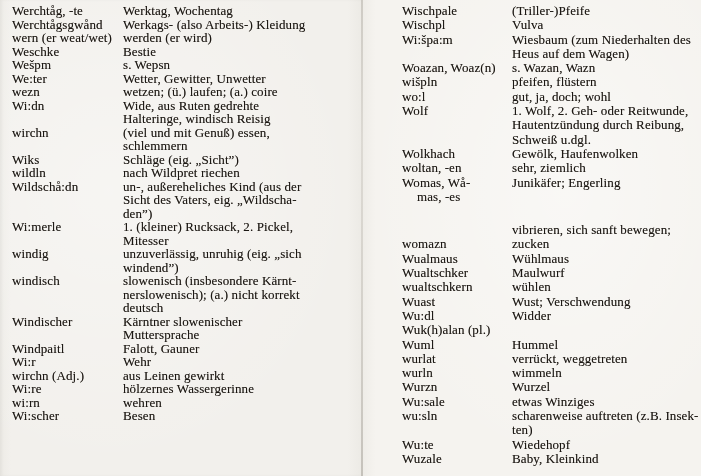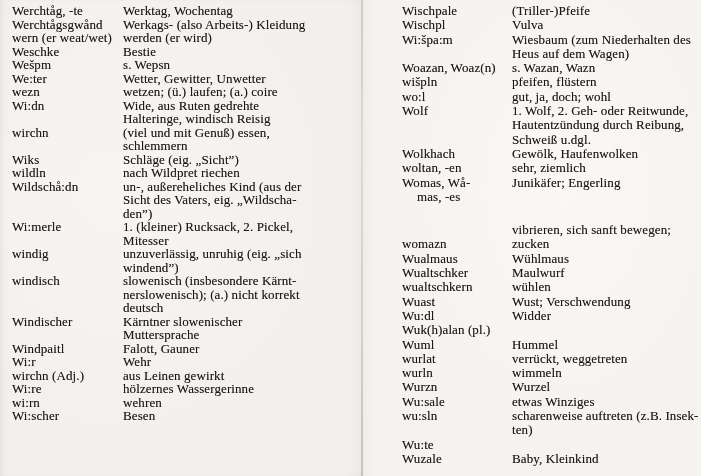--- a/index.html
+++ b/index.html
@@ -461,20 +461,23 @@
           </div>
           <div class="def">
             <div class="line">scharenweise auftreten (z.B. Insek-</div>
             <div class="line">ten)</div>
           </div>
         </div>
         <div class="entry">
           <div class="term">
             <div class="line">Wu:te</div>
           </div>
+          <div class="def">
+            <div class="line">Wiedehopf</div>
+          </div>
         </div>
         <div class="entry">
           <div class="term">
             <div class="line">Wuzale</div>
           </div>
           <div class="def">
             <div class="line">Baby, Kleinkind</div>
           </div>
         </div>
       </div>

